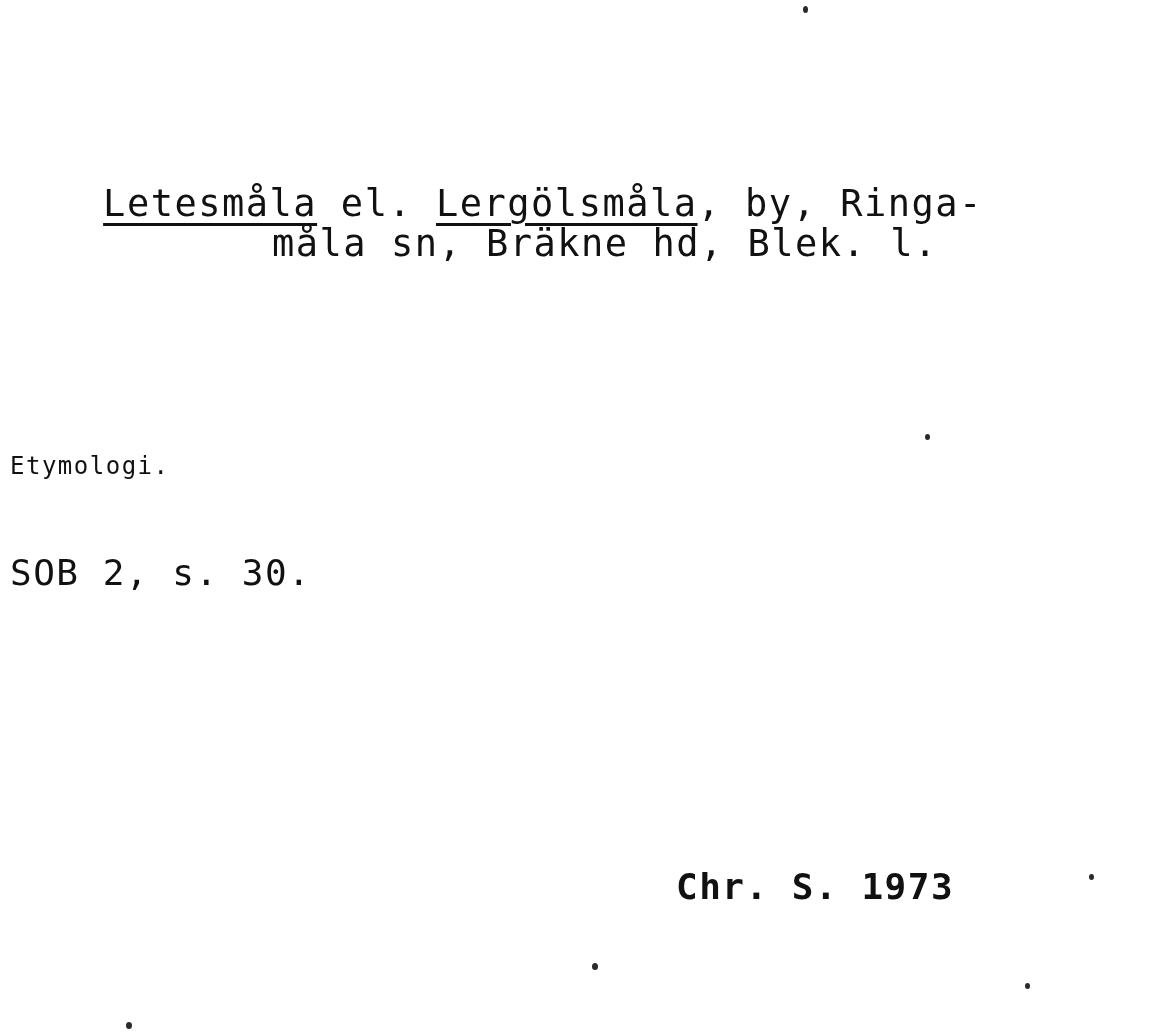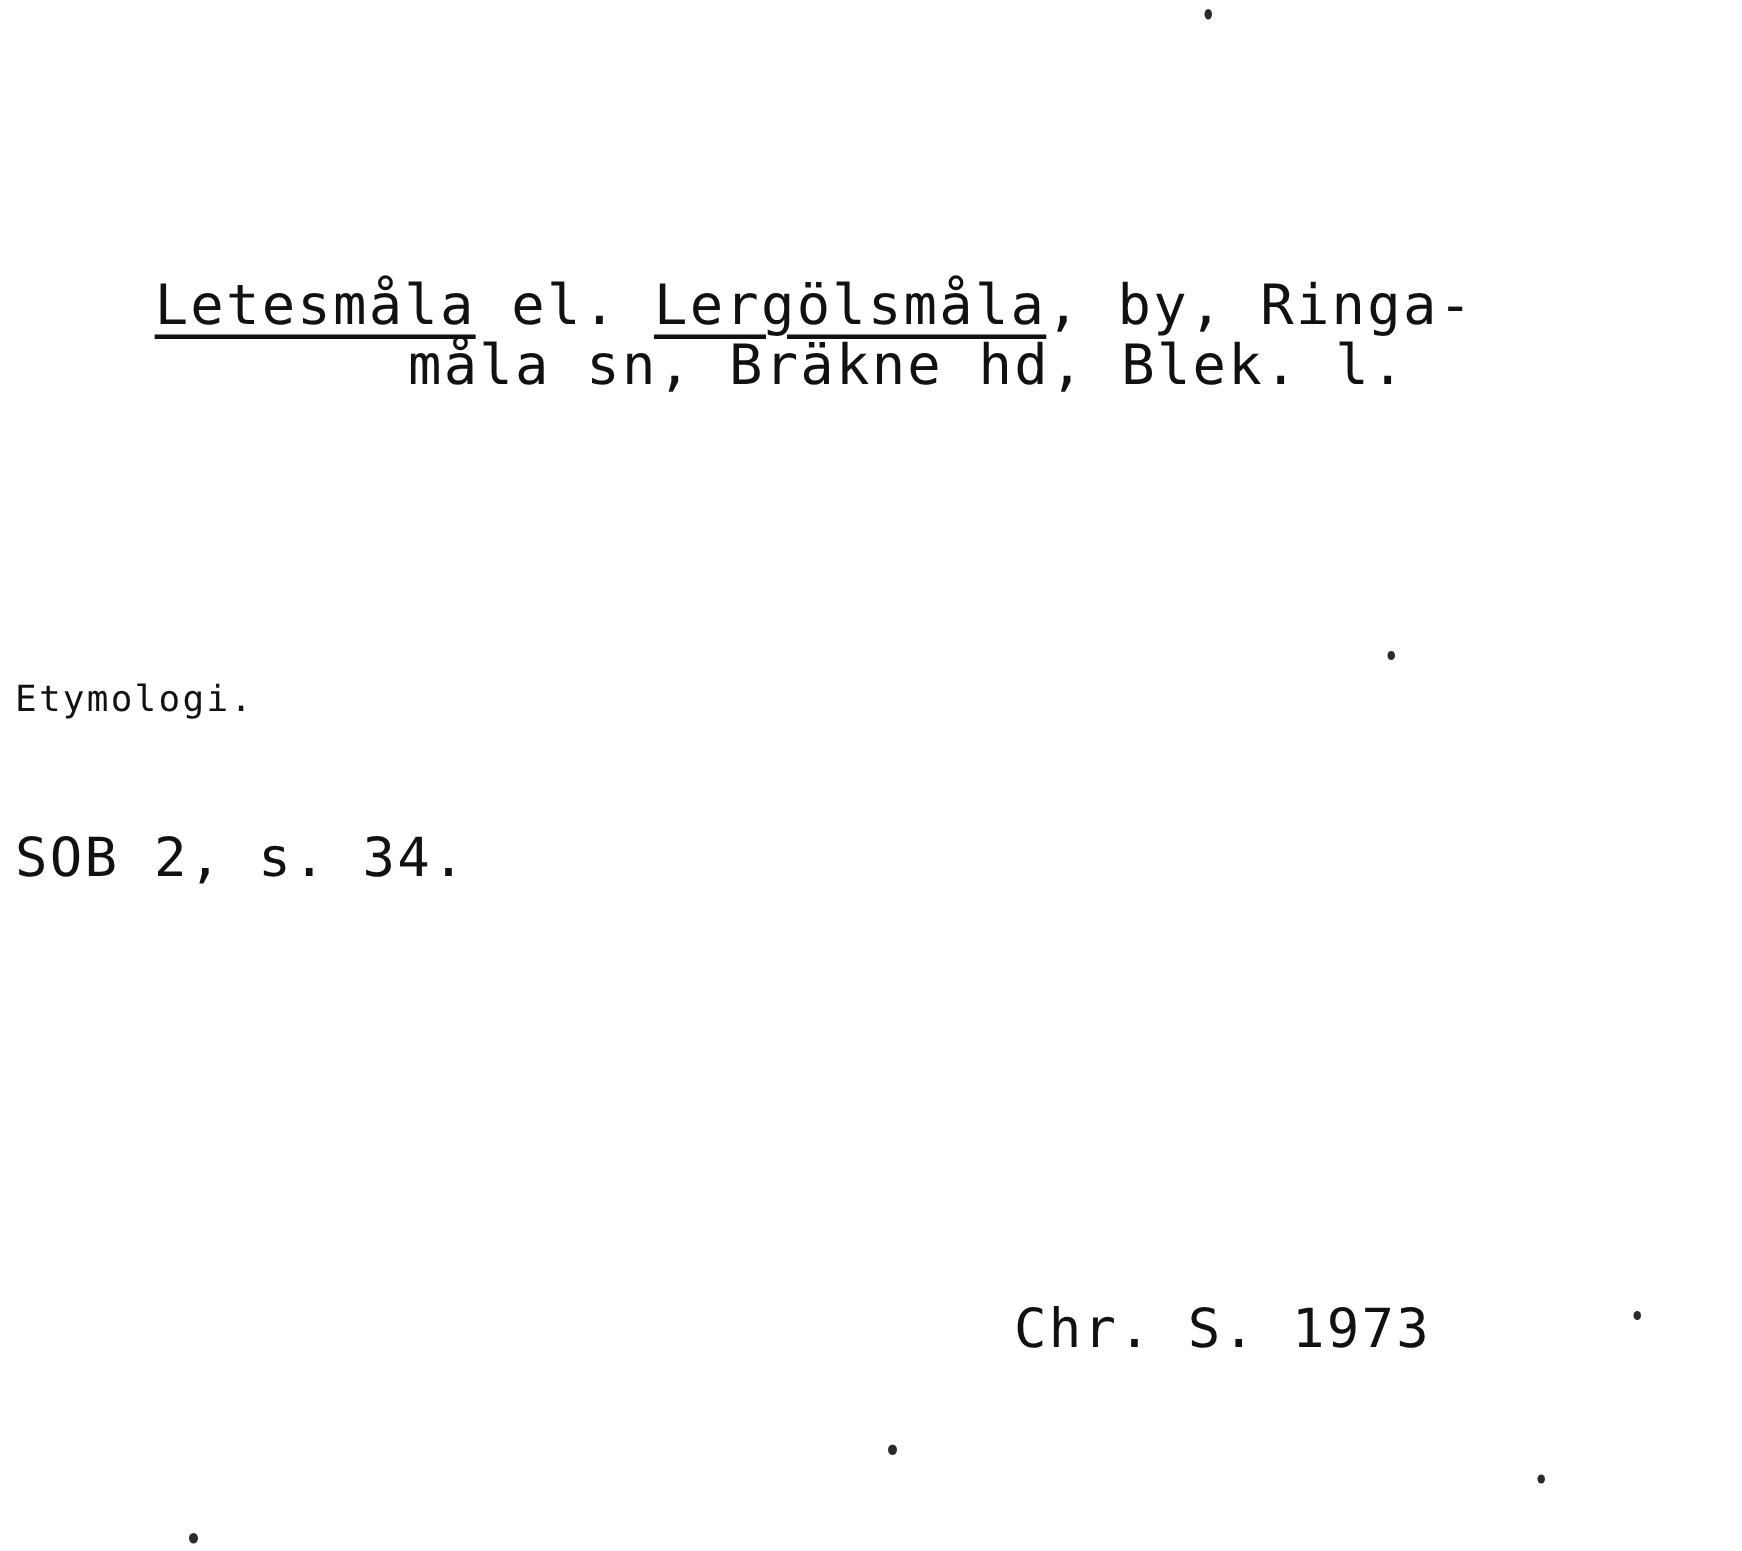--- a/index.html
+++ b/index.html
@@ -51,20 +51,21 @@
   }
   .reference-line {
     left: 10px;
     top: 552px;
     font-size: 36px;
   }
   .signature-line {
     left: 676px;
     top: 866px;
     font-size: 36px;
+    font-weight: bold;
   }
 
   
   .speck {
     position: absolute;
     background: #2a2a2a;
     border-radius: 50%;
   }
   .s1 { left: 803px; top: 6px;  width: 5px; height: 7px; }
   .s2 { left: 925px; top: 434px; width: 5px; height: 6px; }
@@ -79,21 +80,21 @@
 <div class="card">
 
   <div class="line headword-line">
     <span class="underlined">Letesmåla</span><span> el. </span><span class="underlined">Lergölsmåla</span><span>, by, Ringa-</span>
   </div>
 
   <div class="line headword-line2">måla sn, Bräkne hd, Blek. l.</div>
 
   <div class="line section-label">Etymologi.</div>
 
-  <div class="line reference-line">SOB 2, s. 34.</div>
+  <div class="line reference-line">SOB 2, s. 30.</div>
 
   <div class="line signature-line">Chr. S. 1973</div>
 
   <div class="speck s1"></div>
   <div class="speck s2"></div>
   <div class="speck s3"></div>
   <div class="speck s4"></div>
   <div class="speck s5"></div>
   <div class="speck s6"></div>
 

